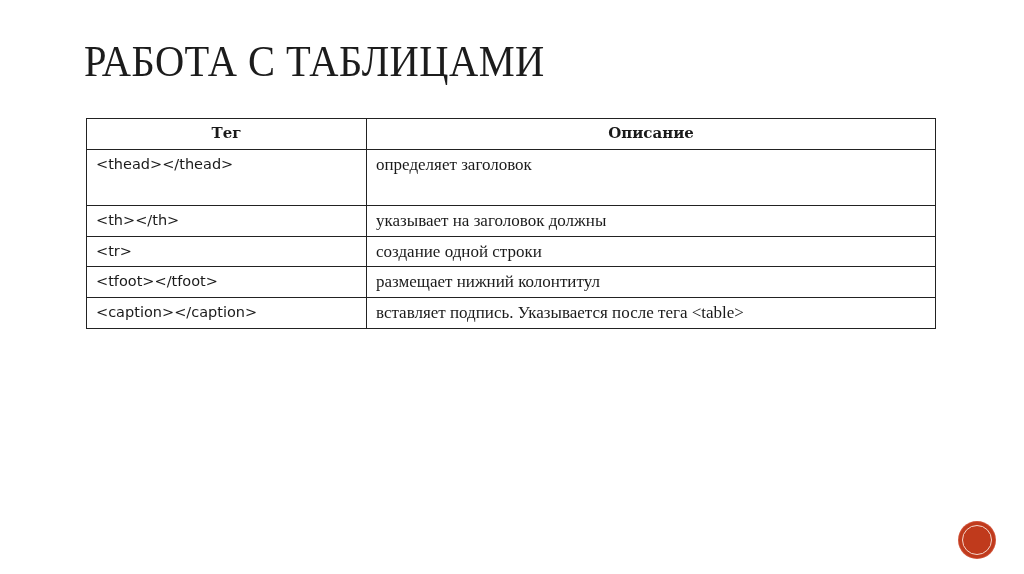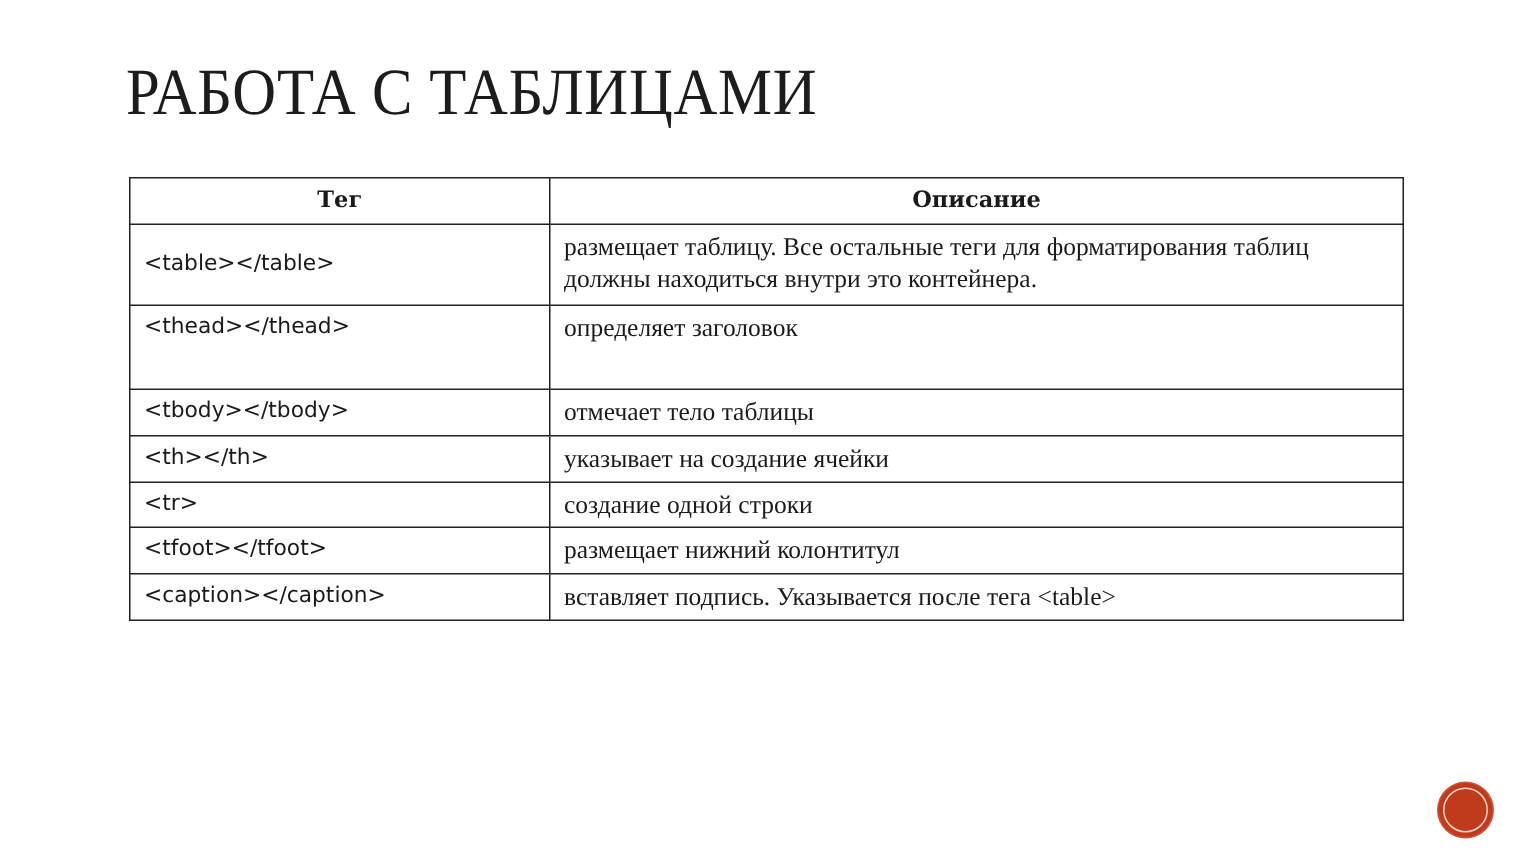--- a/index.html
+++ b/index.html
@@ -48,35 +48,27 @@
       <col class="c1">
       <col class="c2">
     </colgroup>
   <thead>
     <tr>
       <th>Тег</th>
       <th>Описание</th>
     </tr>
   </thead>
   <tbody>
-    <tr style="height:54px">
-      <td class="tag" style="vertical-align:middle">&lt;table&gt;&lt;/table&gt;</td>
-      <td class="desc">размещает таблицу. Все остальные теги для форматирования таблиц должны находиться внутри это контейнера.</td>
-    </tr>
     <tr style="height:56px">
       <td class="tag">&lt;thead&gt;&lt;/thead&gt;</td>
       <td class="desc">определяет заголовок</td>
     </tr>
     <tr style="height:31px">
-      <td class="tag">&lt;tbody&gt;&lt;/tbody&gt;</td>
-      <td class="desc">отмечает тело таблицы</td>
-    </tr>
-    <tr style="height:31px">
       <td class="tag">&lt;th&gt;&lt;/th&gt;</td>
-      <td class="desc">указывает на создание ячейки</td>
+      <td class="desc">указывает на заголовок должны</td>
     </tr>
     <tr style="height:15px">
       <td class="tag">&lt;tr&gt;</td>
       <td class="desc">создание одной строки</td>
     </tr>
     <tr style="height:31px">
       <td class="tag">&lt;tfoot&gt;&lt;/tfoot&gt;</td>
       <td class="desc">размещает нижний колонтитул</td>
     </tr>
     <tr style="height:31px">

